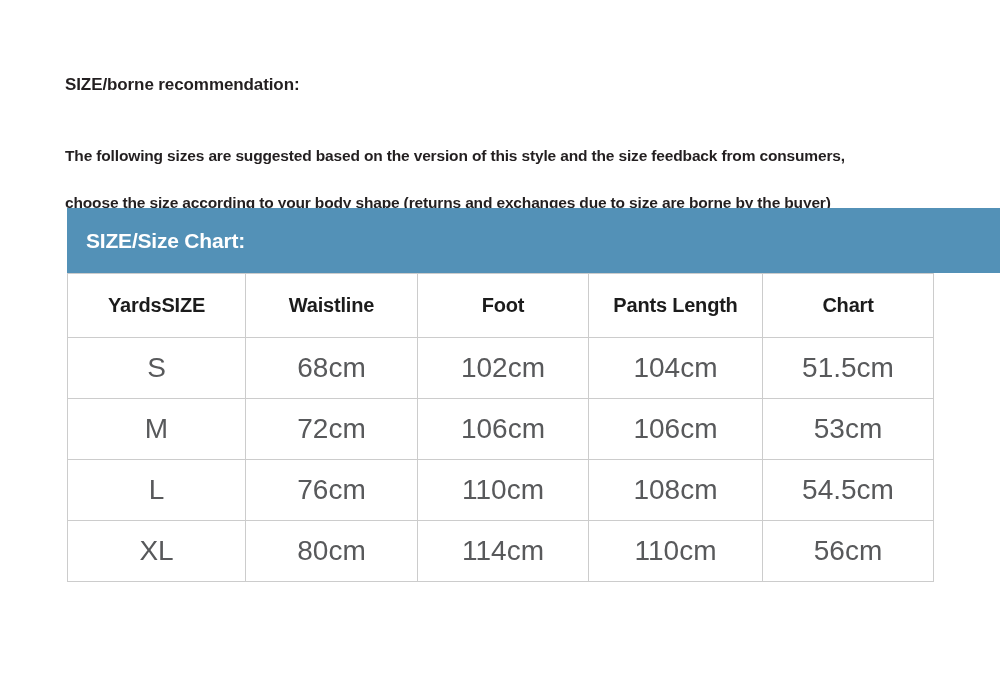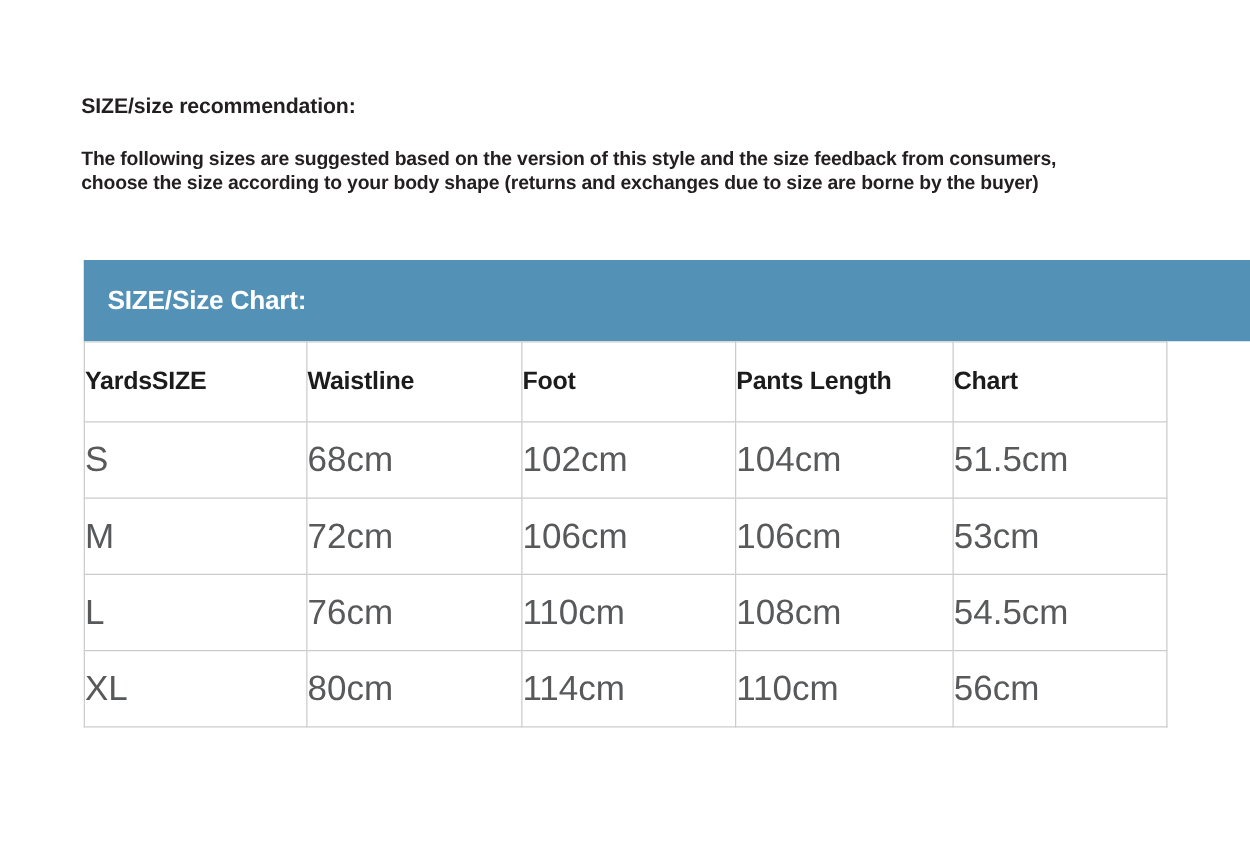--- a/index.html
+++ b/index.html
@@ -30,21 +30,21 @@
   .intro-paragraph {
     position: absolute;
     left: 65px;
     top: 118px;
     font-size: 15.5px;
     font-weight: bold;
     line-height: 19.4px;
     color: #231f20;
     letter-spacing: -0.15px;
   }
-  .intro-line { white-space: nowrap; }
+  .intro-line { white-space: nowrap; margin-top: 28px; }
 
   .size-chart {
     position: absolute;
     left: 67px;
     top: 208px;
     width: 866px;
   }
   .chart-title-bar {
     width: 994px;
     height: 65px;
@@ -62,21 +62,21 @@
   }
   table.size-table {
     width: 866px;
     border-collapse: collapse;
     table-layout: fixed;
     background: #ffffff;
   }
   table.size-table th,
   table.size-table td {
     border: 1px solid #cccccc;
-    text-align: left;
+    text-align: center;
     vertical-align: middle;
     padding: 0;
   }
   table.size-table thead tr { height: 64px; }
   table.size-table tbody tr { height: 61px; }
   table.size-table th {
     font-size: 20px;
     font-weight: bold;
     color: #1c1c1c;
     letter-spacing: -0.2px;
@@ -90,21 +90,21 @@
   col.c1 { width: 172px; }
   col.c2 { width: 171px; }
   col.c3 { width: 174px; }
   col.c4 { width: 171px; }
 </style>
 </head>
 <body>
 
 <div class="page">
 
-  <h2 class="intro-heading">SIZE/size recommendation:</h2>
+  <h2 class="intro-heading">SIZE/borne recommendation:</h2>
 
   <div class="intro-paragraph">
     <div class="intro-line">The following sizes are suggested based on the version of this style and the size feedback from consumers,</div>
     <div class="intro-line">choose the size according to your body shape (returns and exchanges due to size are borne by the buyer)</div>
   </div>
 
   <div class="size-chart">
 
     <div class="chart-title-bar">
       <span>SIZE/Size Chart:</span>

